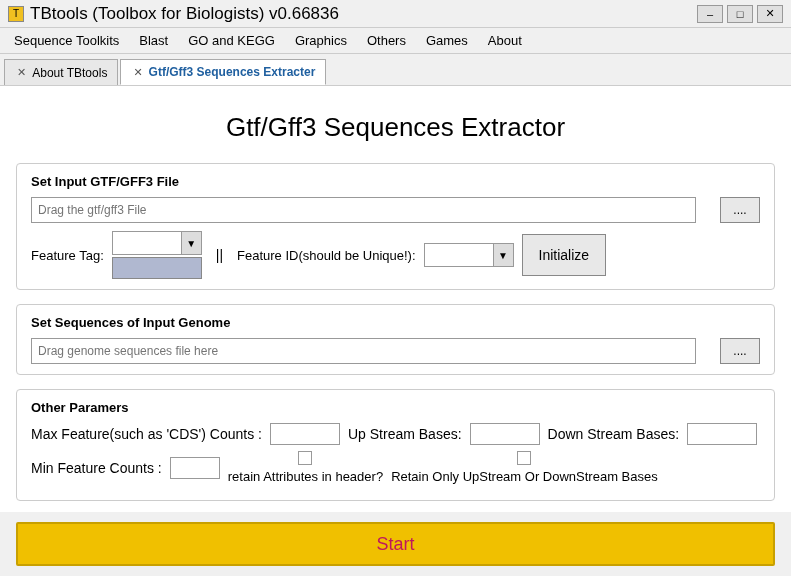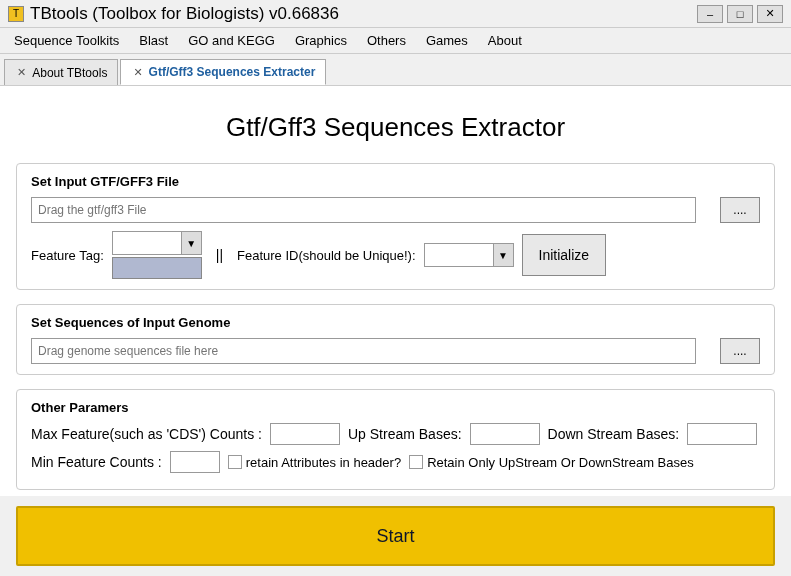--- a/index.html
+++ b/index.html
@@ -243,42 +243,43 @@
       height: 22px;
       border: 1px solid #999;
       background: #fff;
     }
     .checkbox-label {
       display: flex;
       align-items: center;
       gap: 4px;
       font-size: 13px;
       cursor: pointer;
+      flex-direction: column;
     }
     .checkbox {
       width: 14px;
       height: 14px;
       border: 1px solid #999;
       background: #fff;
       cursor: pointer;
     }
 
     
     .start-btn-container {
       padding: 10px 16px;
       background: #f0f0f0;
     }
     .start-btn {
       width: 100%;
-      height: 60px;
+      height: 44px;
       background: #f0c000;
       border: 2px solid #c8a000;
       font-size: 18px;
       font-weight: normal;
-      color: #0f172a;
+      color: #be185d;
       cursor: pointer;
       border-radius: 2px;
     }
 
     .container {
       display: flex;
       flex-direction: column;
       height: 576px;
     }
   </style>

